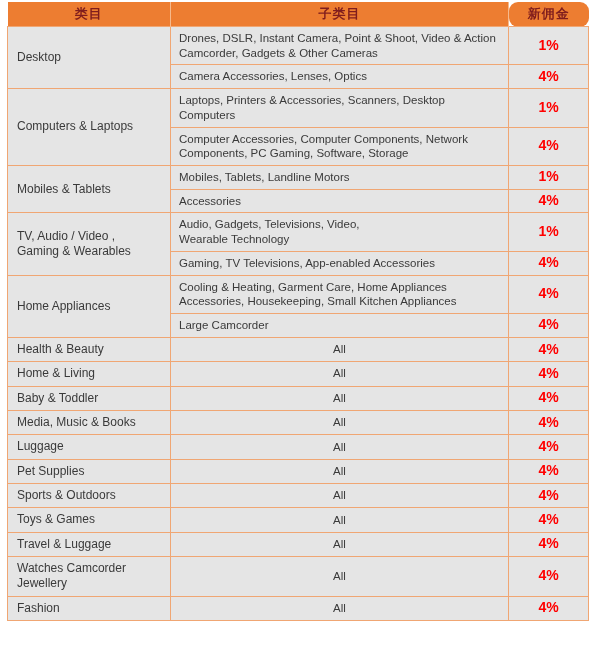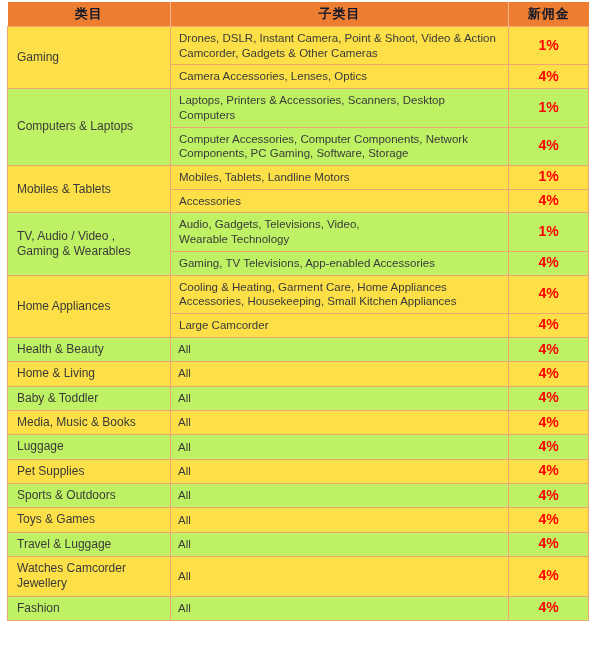--- a/index.html
+++ b/index.html
@@ -28,56 +28,56 @@
     border-collapse: collapse;
     table-layout: fixed;
     background: #ffffff;
   }
   table.commission col.c-cat   { width: 163px; }
   table.commission col.c-sub   { width: 338px; }
   table.commission col.c-rate  { width: 80px; }
 
   thead th {
     background: #ED7D31;
-    color: #0f172a;
+    color: #7f1d1d;
     font-weight: bold;
     font-size: 13px;
     text-align: center;
     height: 24px;
     padding: 0;
     border: none;
     border-right: 1px solid #F6B98C;
     letter-spacing: 1px;
   }
-  thead th:last-child { border-right: none; }
+  thead th:last-child { border-right: none; border-radius: 9px; }
 
   tbody td {
     border: 1px solid #F0A673;
     font-size: 11.5px;
     color: #404040;
     padding: 4px 7px;
     vertical-align: middle;
     line-height: 1.28;
-    background: #fde047;
-  }
-  tbody tr.shade td { background: #bef264; }
+    background: #e5e5e5;
+  }
+  tbody tr.shade td { background: #e5e5e5; }
 
   td.cat {
     font-size: 12px;
     color: #3a3a3a;
     white-space: pre-line;
     padding-left: 9px;
   }
   td.sub {
     font-size: 11.5px;
     color: #3a3a3a;
     white-space: pre-line;
     padding-left: 8px;
   }
-  td.sub.center { text-align: left; padding-left: 7px; }
+  td.sub.center { text-align: center; padding-left: 7px; }
   td.rate {
     color: #FF0000;
     font-weight: bold;
     font-size: 14px;
     text-align: center;
     padding: 0;
   }
 </style>
 </head>
 <body>
@@ -91,21 +91,21 @@
     </colgroup>
     <thead>
       <tr>
         <th>类目</th>
         <th>子类目</th>
         <th>新佣金</th>
       </tr>
     </thead>
     <tbody id="tbody">
         <tr>
-          <td class="cat" rowspan="2">Gaming</td>
+          <td class="cat" rowspan="2">Desktop</td>
           <td class="sub">Drones, DSLR, Instant Camera, Point &amp; Shoot, Video &amp; Action Camcorder, Gadgets &amp; Other Cameras</td>
           <td class="rate">1%</td>
         </tr>
         <tr>
           <td class="sub">Camera Accessories, Lenses, Optics</td>
           <td class="rate">4%</td>
         </tr>
         <tr class="shade">
           <td class="cat" rowspan="2">Computers &amp; Laptops</td>
           <td class="sub">Laptops, Printers &amp; Accessories, Scanners, Desktop Computers</td>

